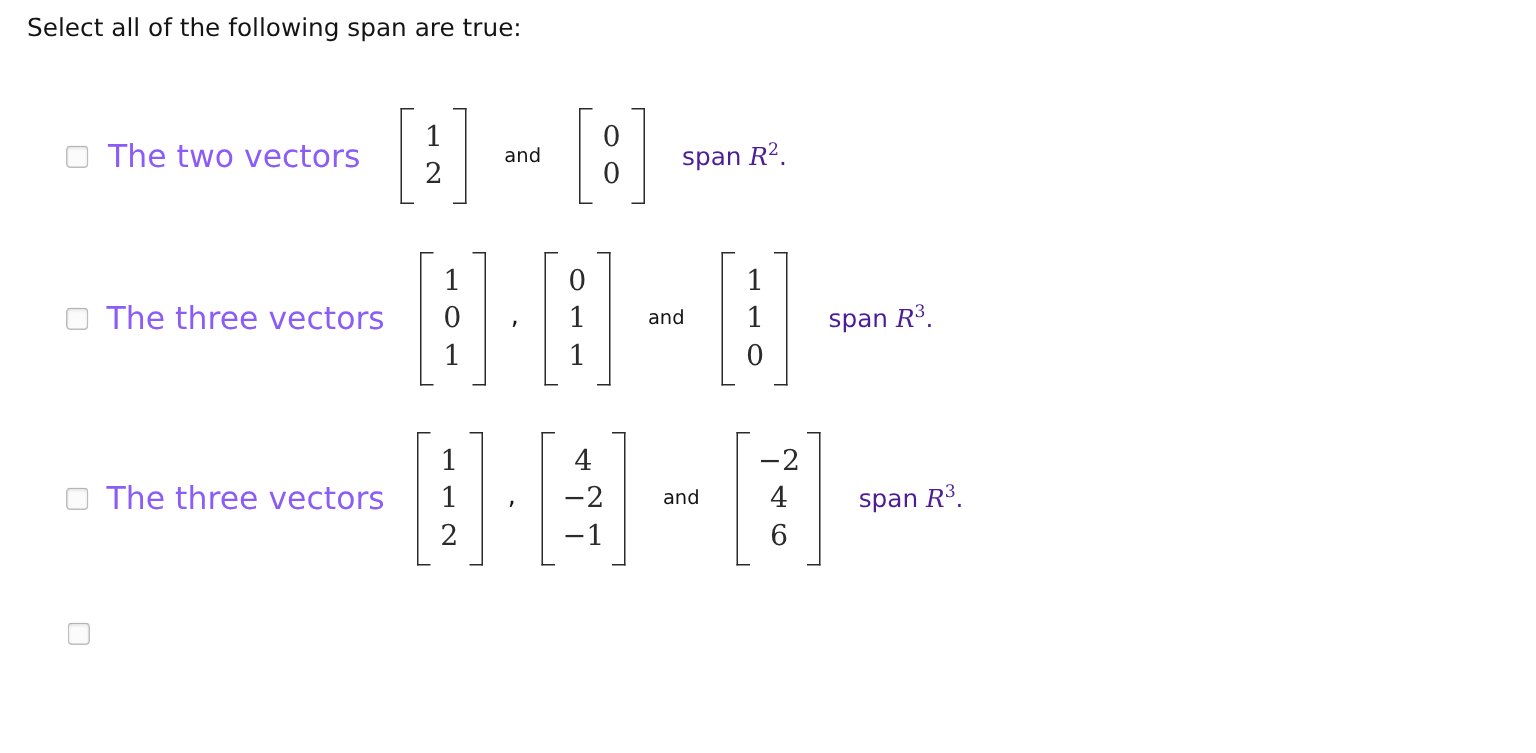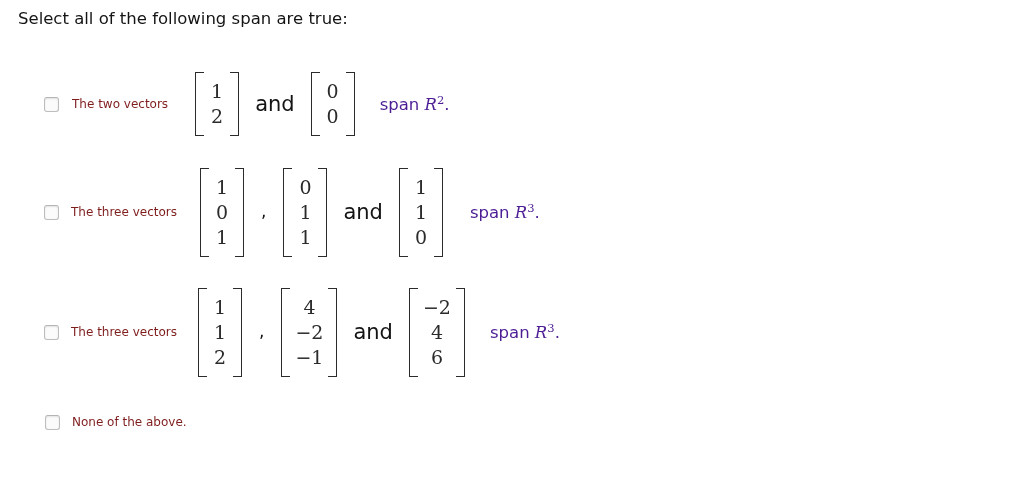--- a/index.html
+++ b/index.html
@@ -57,22 +57,22 @@
     background: #fbfbfb;
     box-shadow: inset 0 1px 2px rgba(0,0,0,0.10);
     box-sizing: border-box;
   }
   .row-4 .checkbox { margin-left: 45px; }
 
   
   .opt-label {
     flex: 0 0 auto;
     margin-left: 12px;
-    font-size: 12px;
-    color: #7f1d1d;
+    font-size: 21px;
+    color: #8b5cf6;
     white-space: nowrap;
   }
   .row-1 .opt-label { margin-left: 13px; }
 
   
   .math {
     flex: 0 0 auto;
     display: flex;
     align-items: center;
     white-space: nowrap;
@@ -122,23 +122,23 @@
   .sep-comma {
     display: inline-block;
     font-family: "DejaVu Sans", sans-serif;
     font-size: 17px;
     color: #141414;
     padding: 0 16px;
     transform: translateY(-1px);
   }
   .sep-and {
     display: inline-block;
-    font-size: 21px;
+    font-size: 13px;
     color: #141414;
-    padding: 0 15px;
+    padding: 0 24px;
   }
 
   
   .span-text {
     flex: 0 0 auto;
     font-size: 16.5px;
     color: #4c1d95;
     white-space: nowrap;
   }
   .row-1 .span-text { margin-left: 24px; }
@@ -226,16 +226,15 @@
         <span class="cell">−2</span>
         <span class="cell">4</span>
         <span class="cell">6</span>
       </span>
     </div>
     <div class="span-text"><span>span </span><span class="rsym">R</span><span class="rexp">3</span><span>.</span></div>
   </div>
 
   <div class="option-row row-4">
     <div class="checkbox"></div>
-    <div class="opt-label">None of the above.</div>
   </div>
 
 </div>
 
 </body></html>

